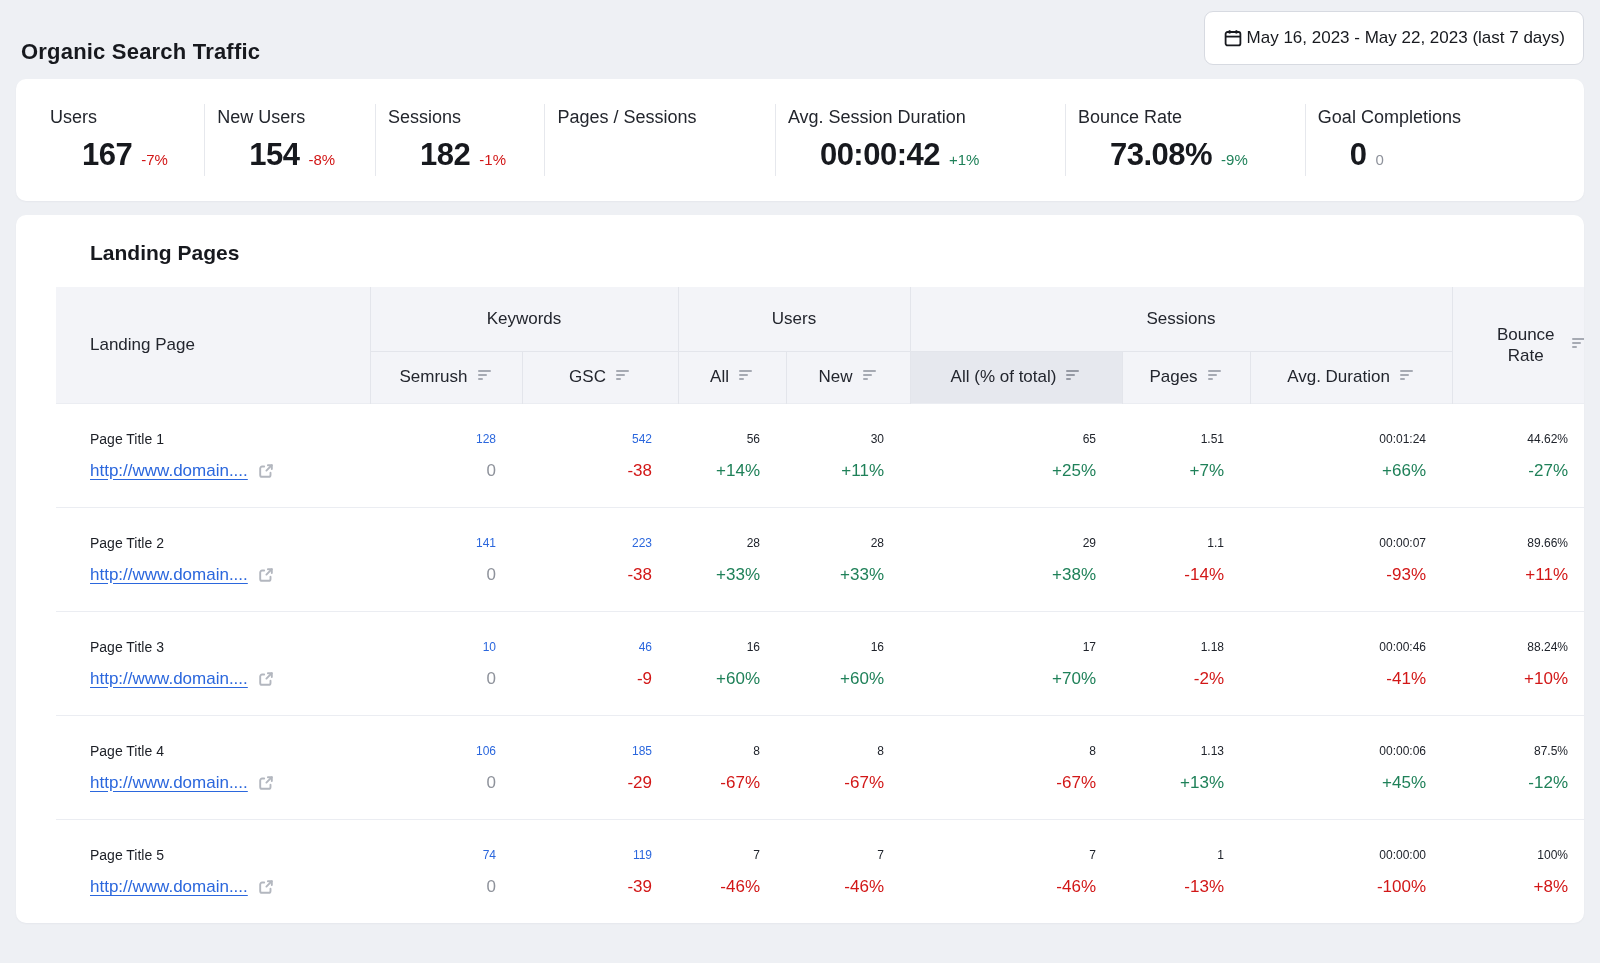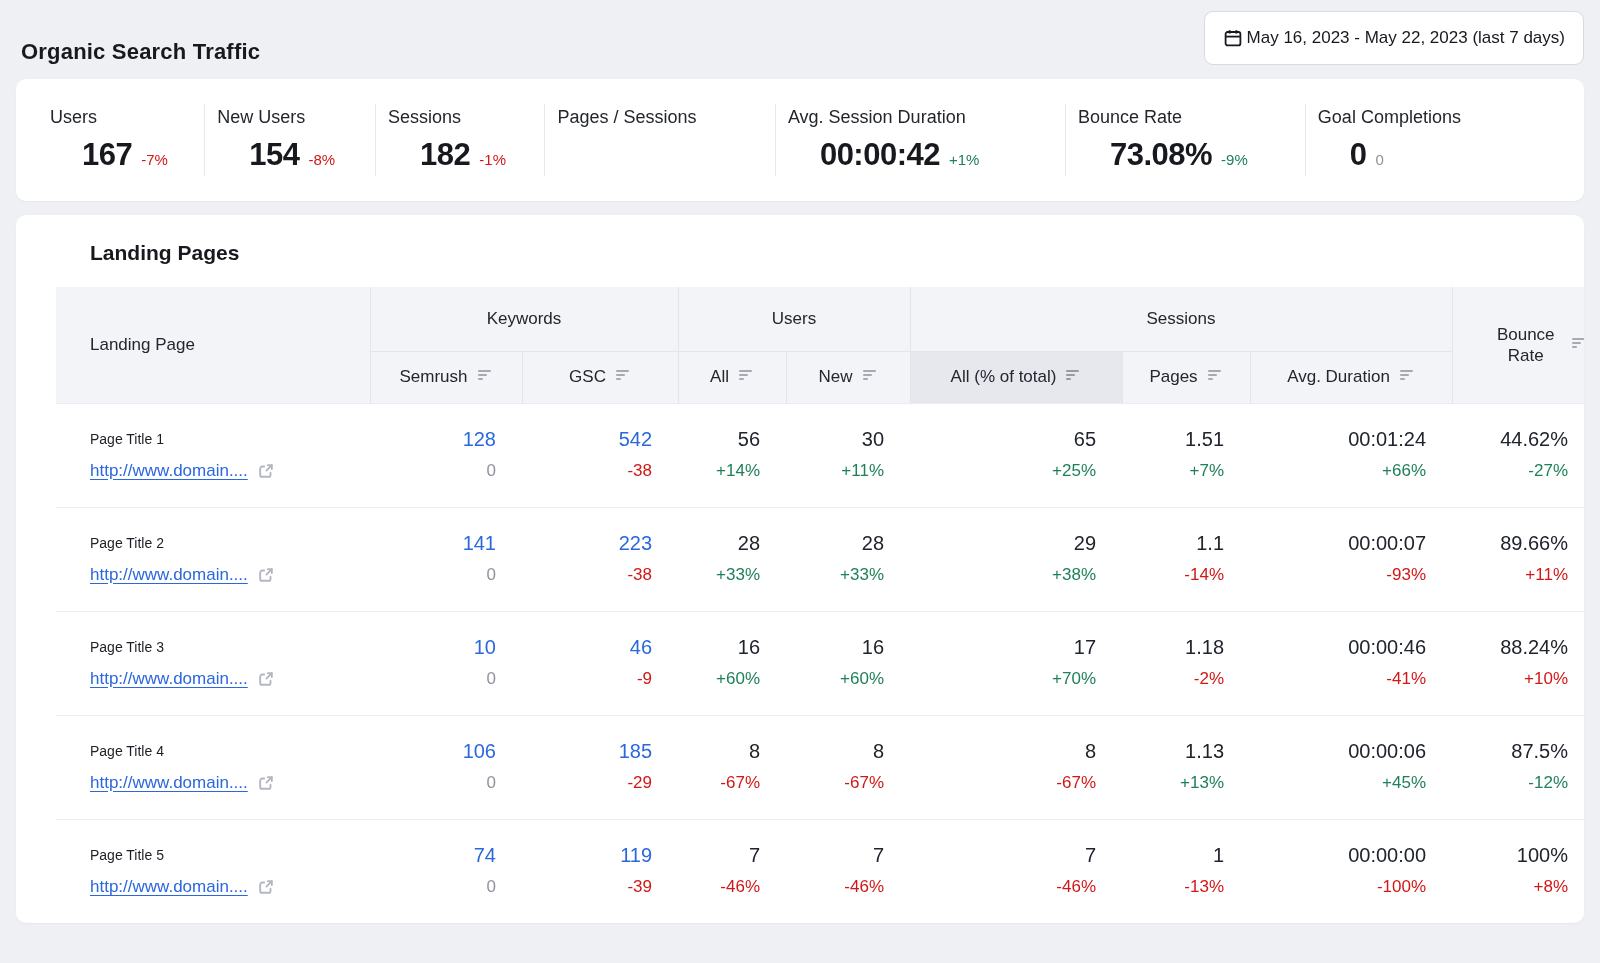--- a/index.html
+++ b/index.html
@@ -65,21 +65,21 @@
   thead th.group{border-bottom:1px solid var(--border);margin-left:46px;}
   thead th.active{background:var(--head-active);}
   .th-inner{display:flex;align-items:center;justify-content:center;gap:9px;}
   .th-inner .lbl{white-space:nowrap;}
   .bounce-lbl{max-width:72px;text-align:center;line-height:1.25;}
   th.sortable{cursor:pointer;}
   tbody td{border-top:1px solid var(--row-border);height:104px;vertical-align:middle;}
   tbody td.page-cell{padding-left:34px;}
   tbody td.num{text-align:right;padding-right:26px;}
   tbody td.num.last{padding-right:56px;}
-  .cell-main{font-size:20px;line-height:32px;}
+  .cell-main{font-size:12px;line-height:32px;}
   .cell-sub{font-size:17px;line-height:32px;}
   .row-title{font-size:14px;line-height:32px;color:#1c1f26;}
   .row-url{display:flex;align-items:center;gap:9px;line-height:32px;}
   .row-url a{font-size:17px;color:var(--link);text-decoration:underline;text-underline-offset:3px;}
   .ext-icon svg{display:block;}
 </style>
 </head>
 <body>
 
 <div class="topbar">

